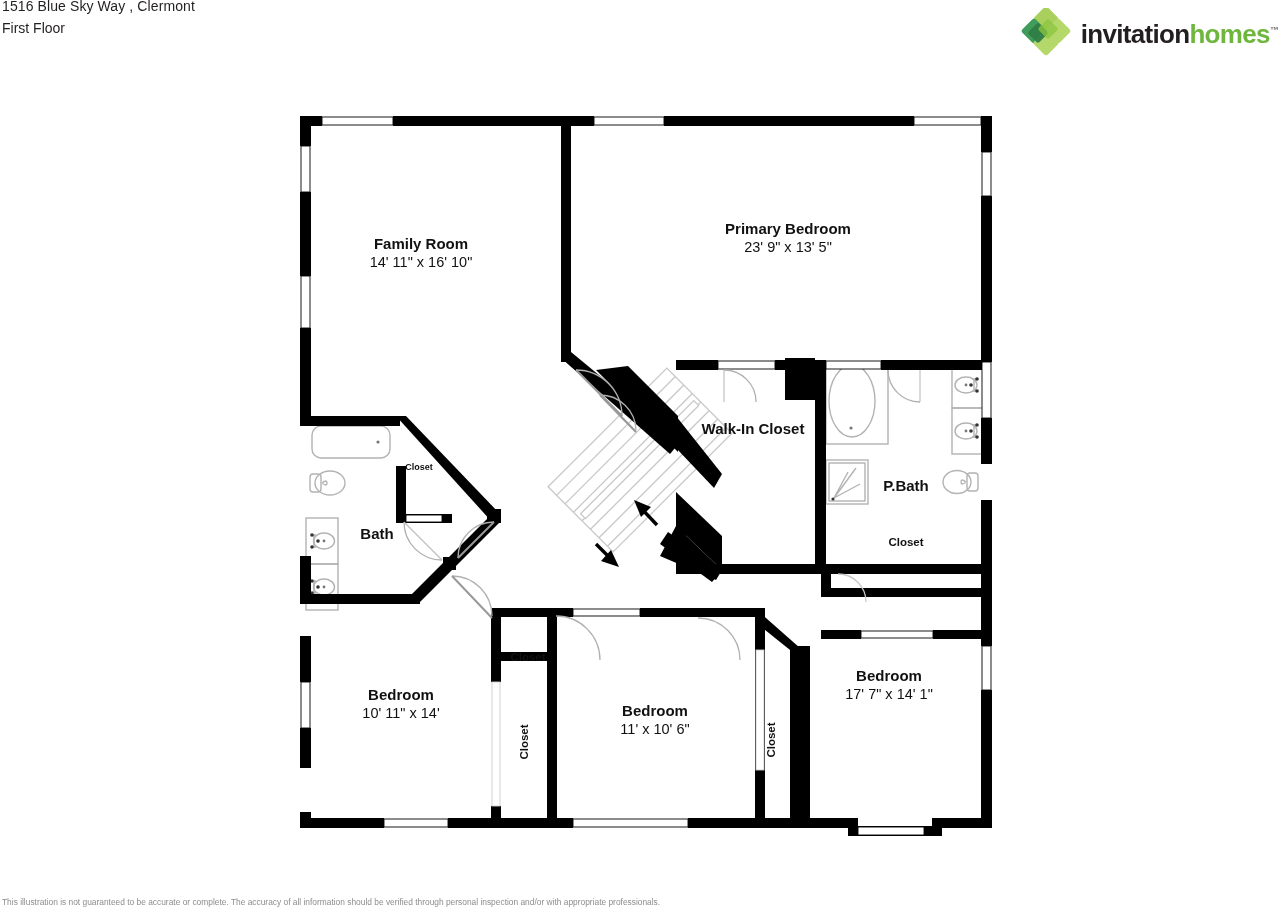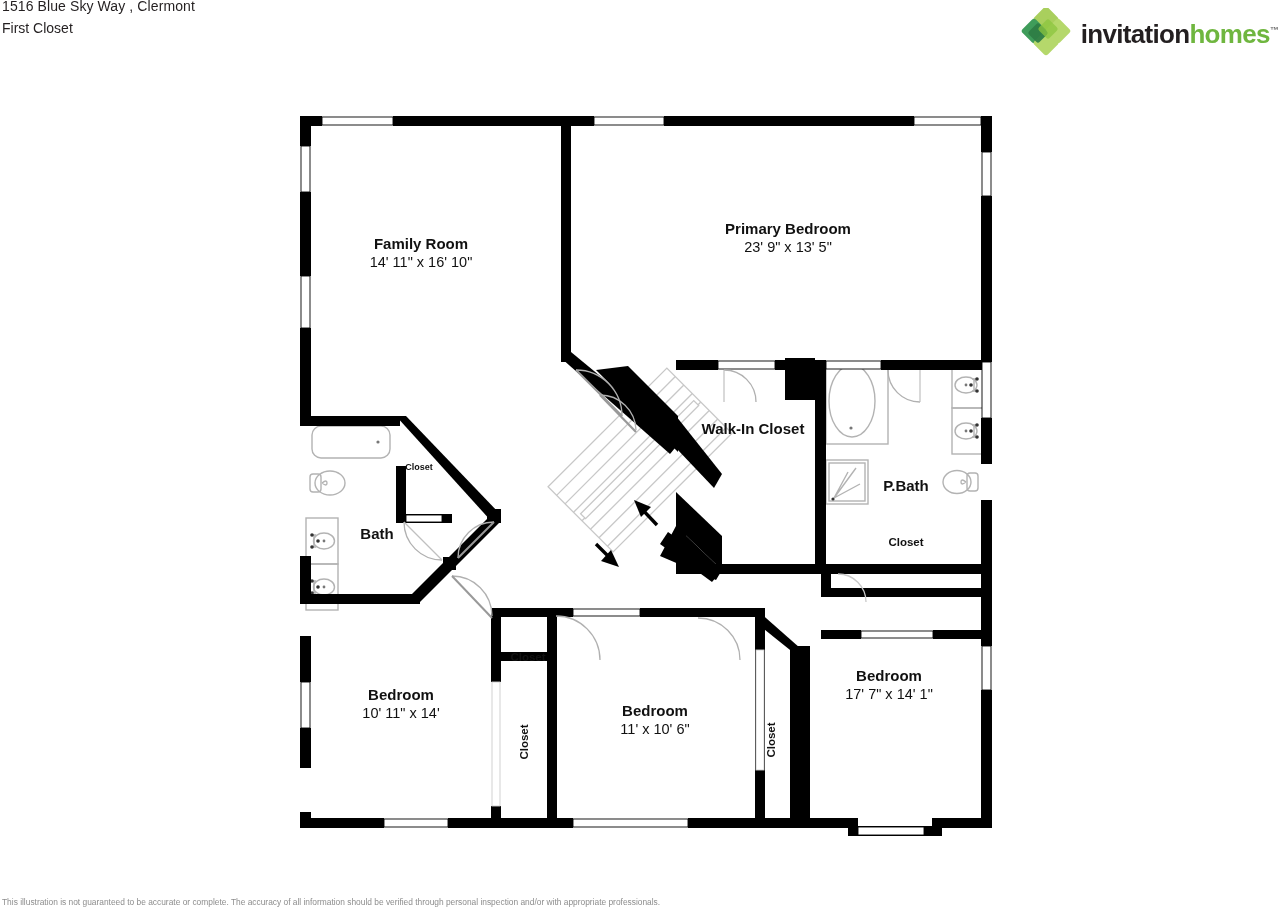--- a/index.html
+++ b/index.html
@@ -76,21 +76,21 @@
   .rm-dim  { font-family: "Liberation Sans", sans-serif; font-size: 14.5px; font-weight: normal; fill: #111111; text-anchor: middle; }
   .rm-small{ font-family: "Liberation Sans", sans-serif; font-size: 11.5px; font-weight: bold; fill: #111111; text-anchor: middle; }
   .rm-tiny { font-family: "Liberation Sans", sans-serif; font-size: 9px;  font-weight: bold; fill: #111111; text-anchor: middle; }
 </style>
 </head>
 <body>
 
 <div id="page">
 
   <div id="header-address">1516 Blue Sky Way , Clermont</div>
-  <div id="header-floor">First Closet</div>
+  <div id="header-floor">First Floor</div>
 
   <div id="logo">
     <svg id="logo-mark" viewBox="0 0 56 52">
       <g>
         <rect x="21.5" y="1.5" width="19" height="19" rx="3" transform="rotate(45 31 11)" fill="#a9cf5d"></rect>
         <rect x="33.5" y="13.5" width="19" height="19" rx="3" transform="rotate(45 43 23)" fill="#b5d86b"></rect>
         <rect x="9.5" y="13.5" width="19" height="19" rx="3" transform="rotate(45 19 23)" fill="#3f9c5a"></rect>
         <rect x="21.5" y="25.5" width="19" height="19" rx="3" transform="rotate(45 31 35)" fill="#b5d86b"></rect>
         <rect x="15.5" y="17.5" width="15" height="15" rx="2.5" transform="rotate(45 23 25)" fill="#2e7d46" opacity="0.95"></rect>
         <rect x="25.5" y="13.5" width="15" height="15" rx="2.5" transform="rotate(45 33 21)" fill="#8cc63f" opacity="0.75"></rect>

